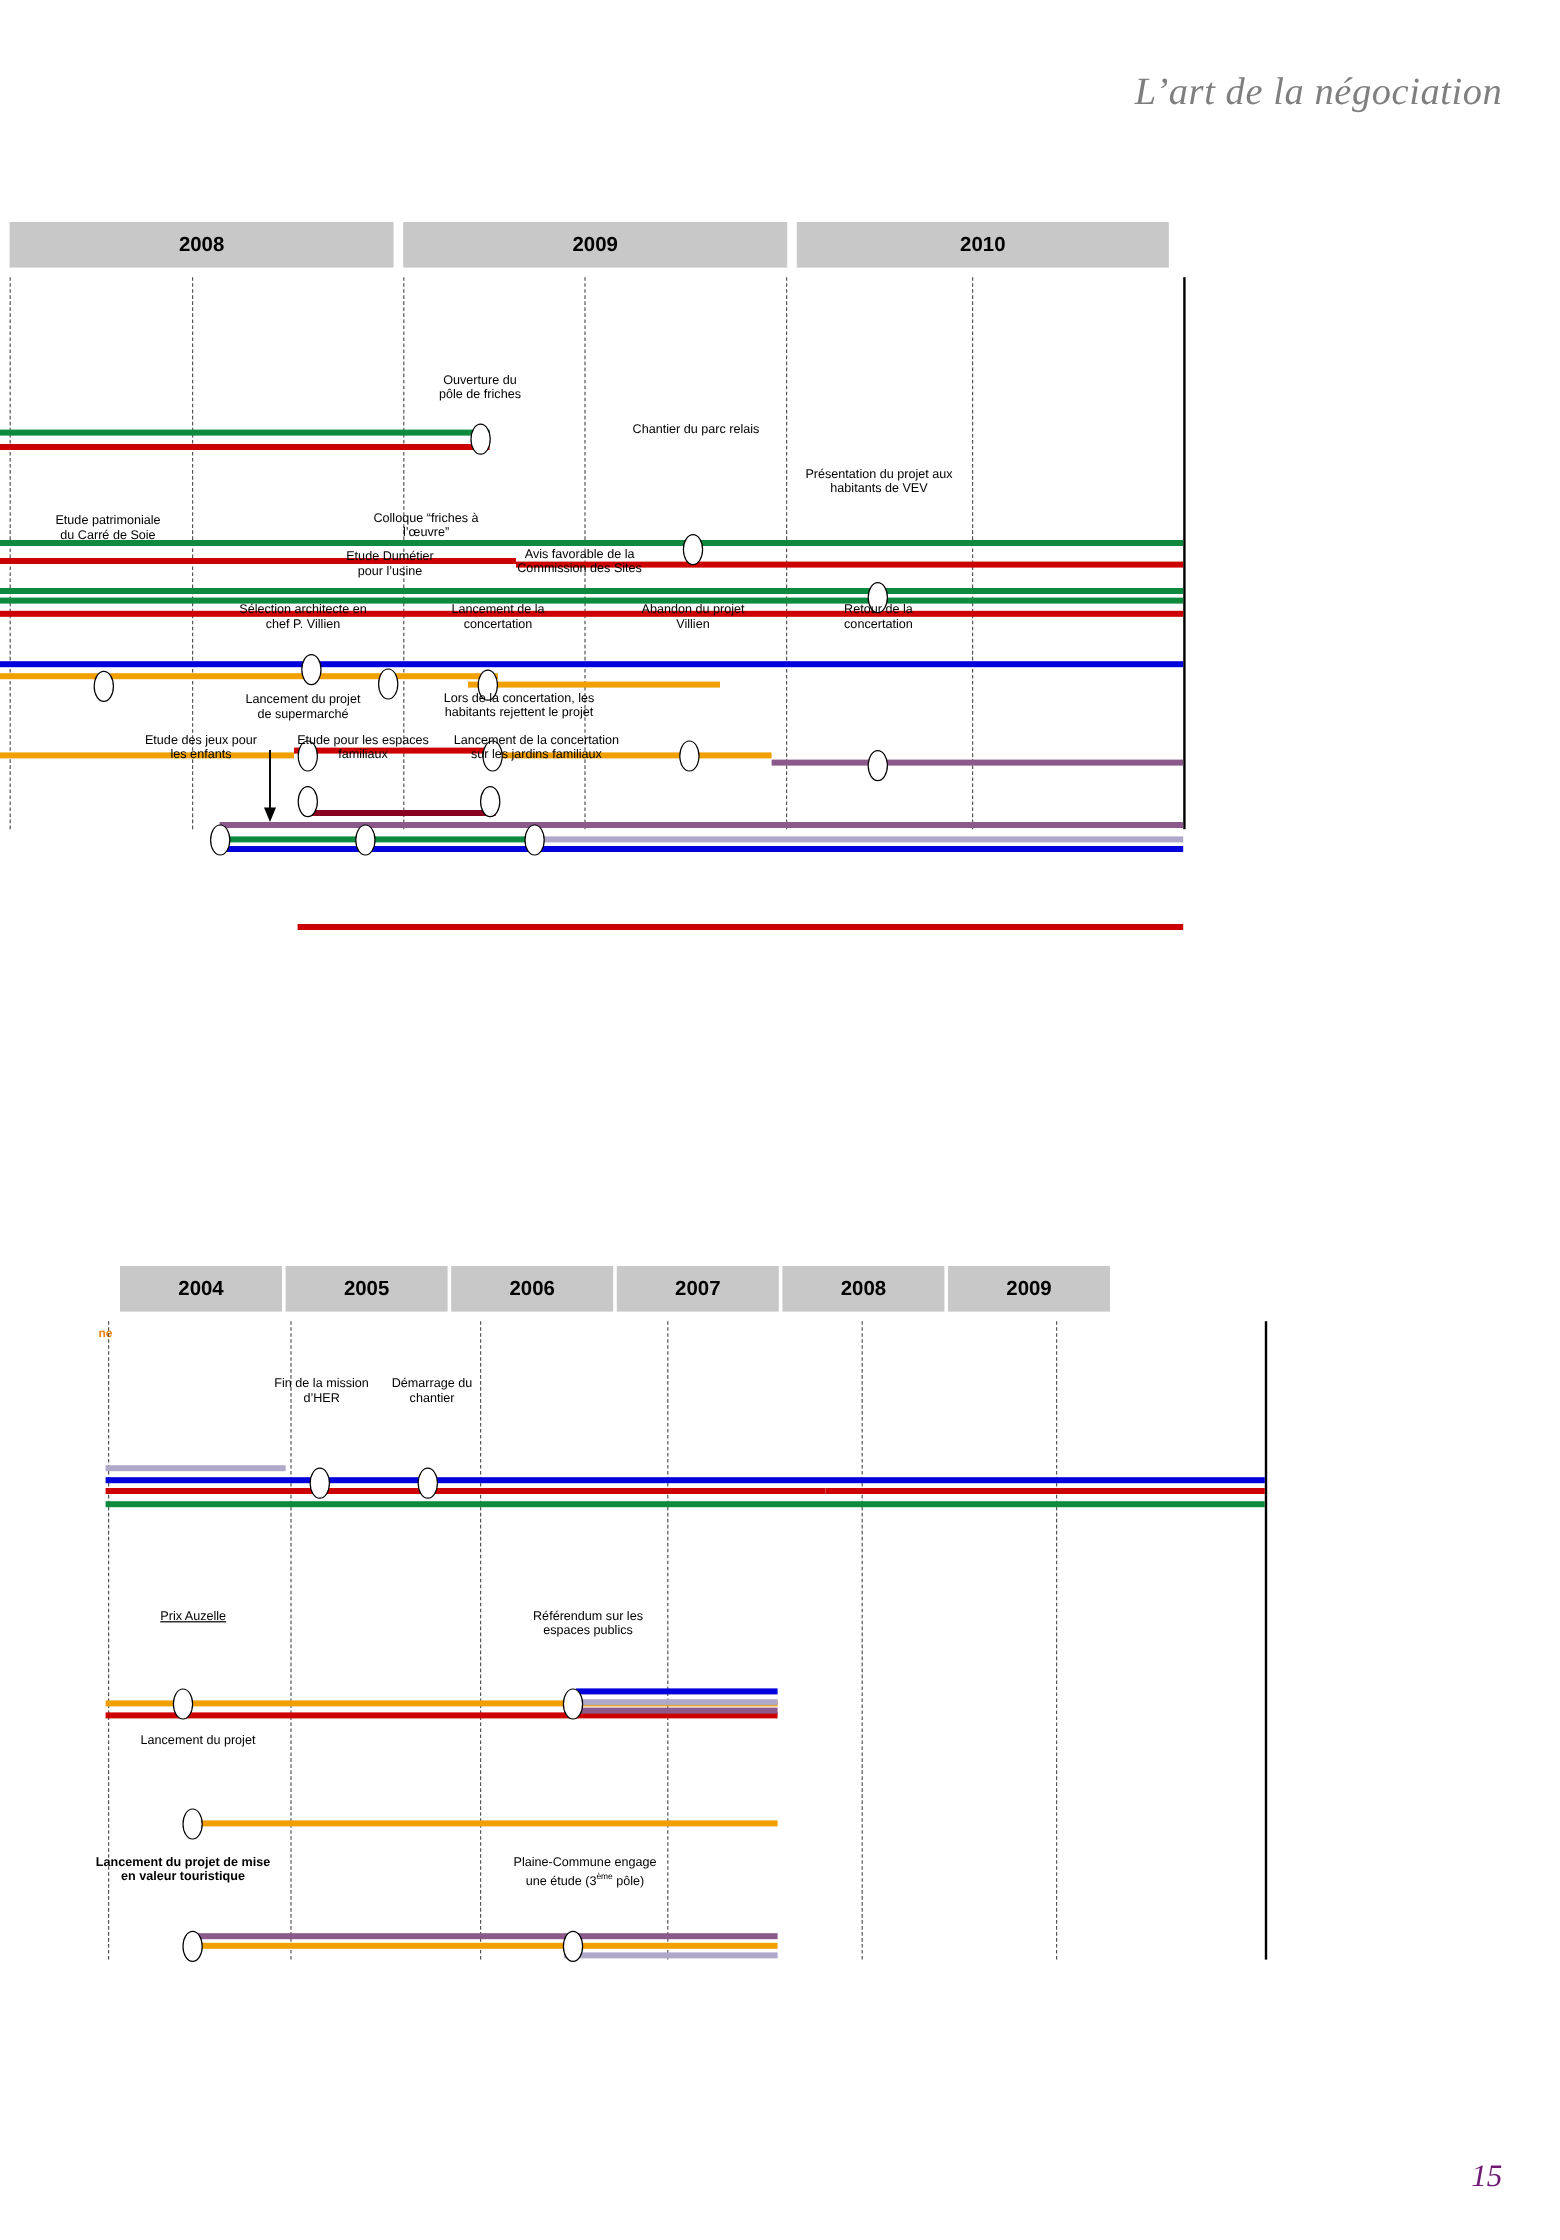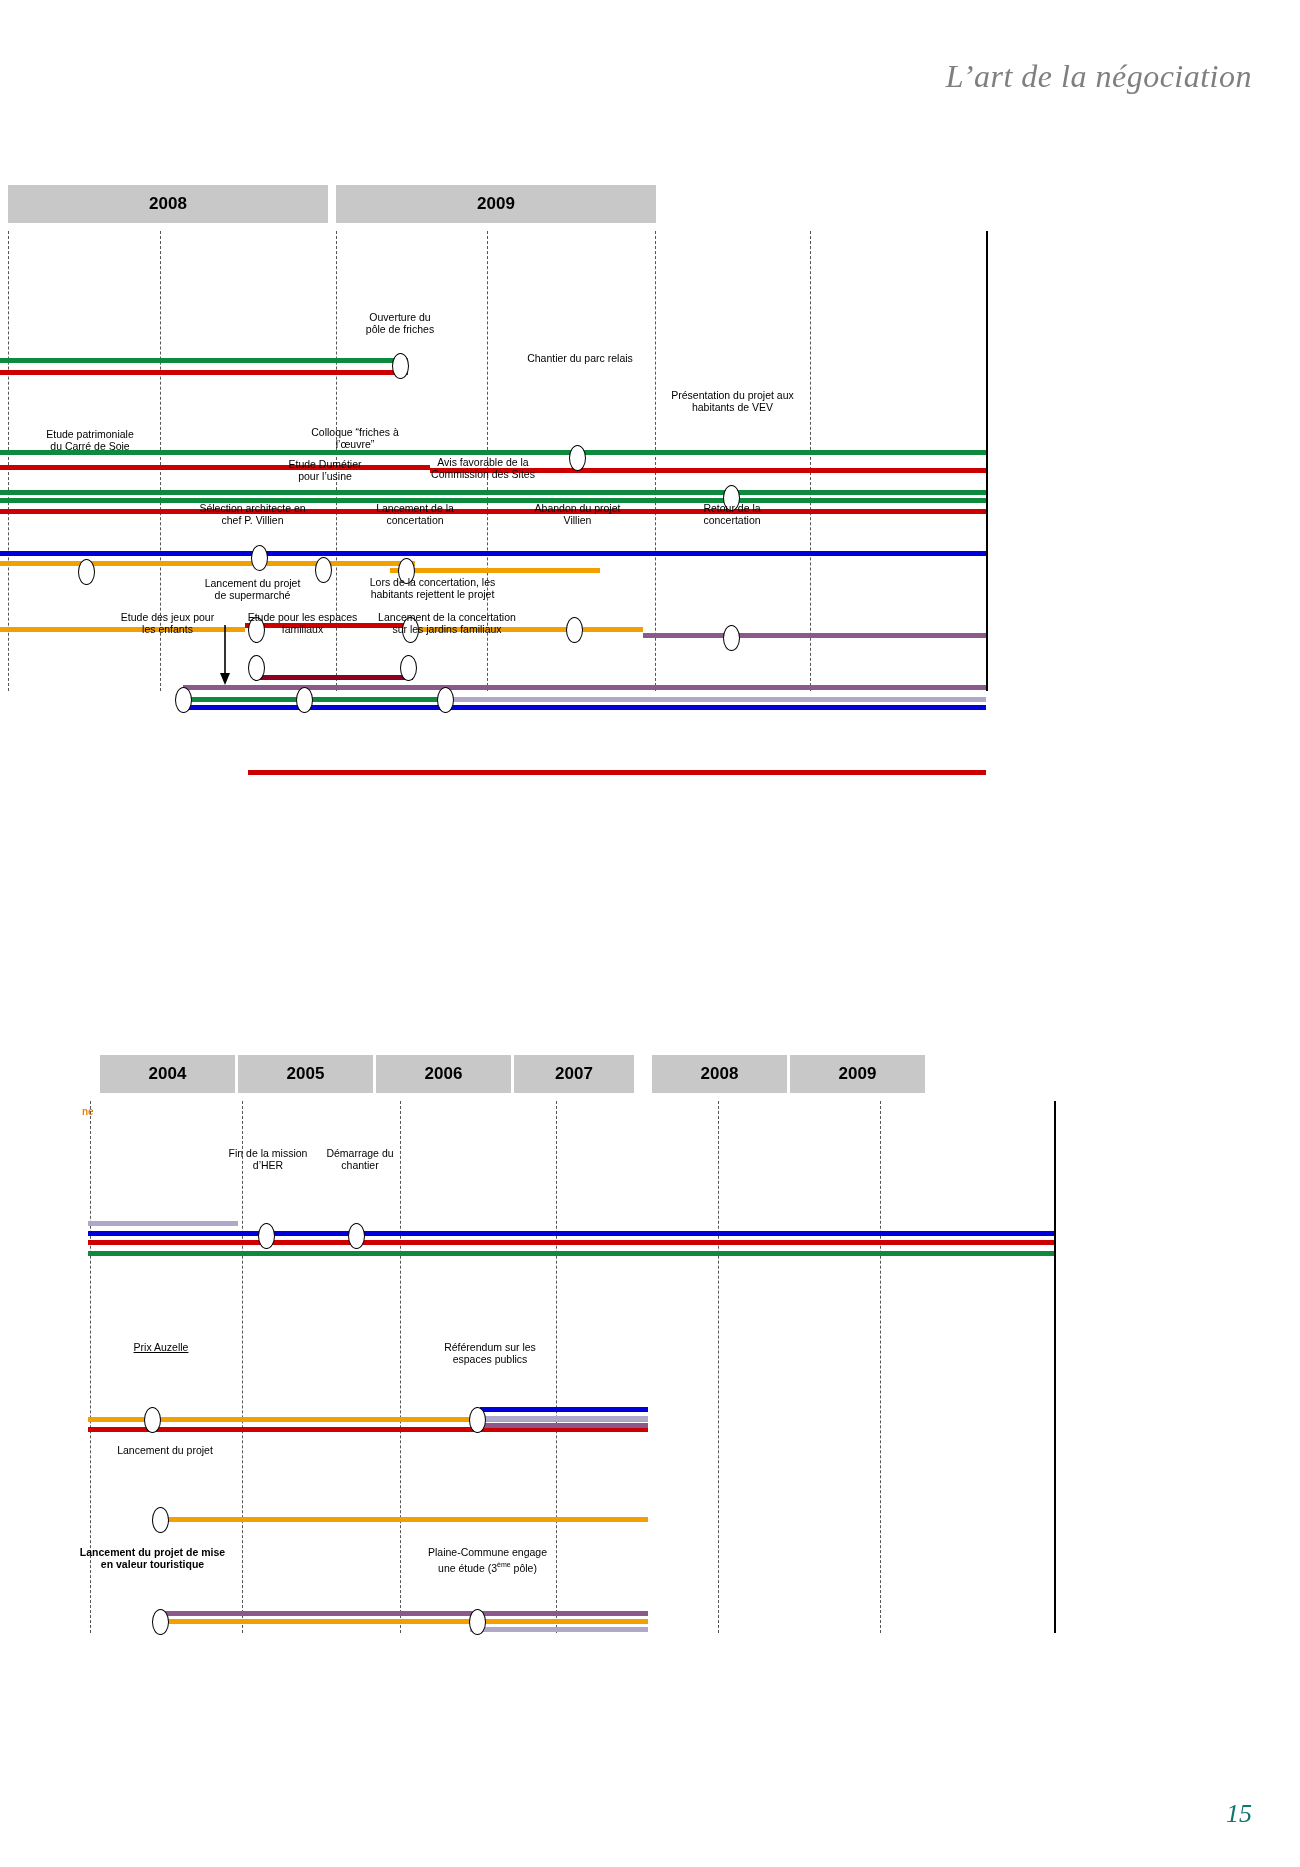--- a/index.html
+++ b/index.html
@@ -22,21 +22,21 @@
     letter-spacing:.5px;
     white-space:nowrap;
   }
   .page-number{
     position:absolute;
     right:48px;
     bottom:38px;
     font-family:"Liberation Serif", serif;
     font-style:italic;
     font-size:26px;
-    color:#0f766e;
+    color:#701a75;
   }
 
   
   .chart{position:absolute;}
   .year-head{
     position:absolute;
     background:#c8c8c8;
     color:#000;
     font-weight:bold;
     font-size:17px;
@@ -84,20 +84,21 @@
 </style>
 </head>
 <body>
 
 <div class="page-title">L’art de la négociation</div>
 
 <div class="chart" style="left:0;top:185px;width:990px;height:520px;">
 
   <div class="year-head" style="left:8px;top:0;width:320px;">2008</div>
   <div class="year-head" style="left:336px;top:0;width:320px;">2009</div>
+  <div class="year-head" style="left:664px;top:0;width:310px;">2010</div>
 
   <div class="vline" style="left:8px;top:46px;height:460px;"></div>
   <div class="vline" style="left:160px;top:46px;height:460px;"></div>
   <div class="vline" style="left:336px;top:46px;height:460px;"></div>
   <div class="vline" style="left:487px;top:46px;height:460px;"></div>
   <div class="vline" style="left:655px;top:46px;height:460px;"></div>
   <div class="vline" style="left:810px;top:46px;height:460px;"></div>
 
   <div class="axis" style="left:986px;top:46px;height:460px;"></div>
 
@@ -195,21 +196,21 @@
   <div class="bar" style="left:248px;top:585px;width:738px;background:#cc0000;"></div>
 </div>
 
 <div class="chart" style="left:0;top:1055px;width:1070px;height:580px;">
 
   <div class="orange-frag" style="left:82px;top:51px;">ne</div>
 
   <div class="year-head" style="left:100px;top:0;width:135px;">2004</div>
   <div class="year-head" style="left:238px;top:0;width:135px;">2005</div>
   <div class="year-head" style="left:376px;top:0;width:135px;">2006</div>
-  <div class="year-head" style="left:514px;top:0;width:120px;">2007</div>
+  <div class="year-head" style="left:514px;top:0;width:135px;">2007</div>
   <div class="year-head" style="left:652px;top:0;width:135px;">2008</div>
   <div class="year-head" style="left:790px;top:0;width:135px;">2009</div>
 
   <div class="vline" style="left:90px;top:46px;height:532px;"></div>
   <div class="vline" style="left:242px;top:46px;height:532px;"></div>
   <div class="vline" style="left:400px;top:46px;height:532px;"></div>
   <div class="vline" style="left:556px;top:46px;height:532px;"></div>
   <div class="vline" style="left:718px;top:46px;height:532px;"></div>
   <div class="vline" style="left:880px;top:46px;height:532px;"></div>
 

